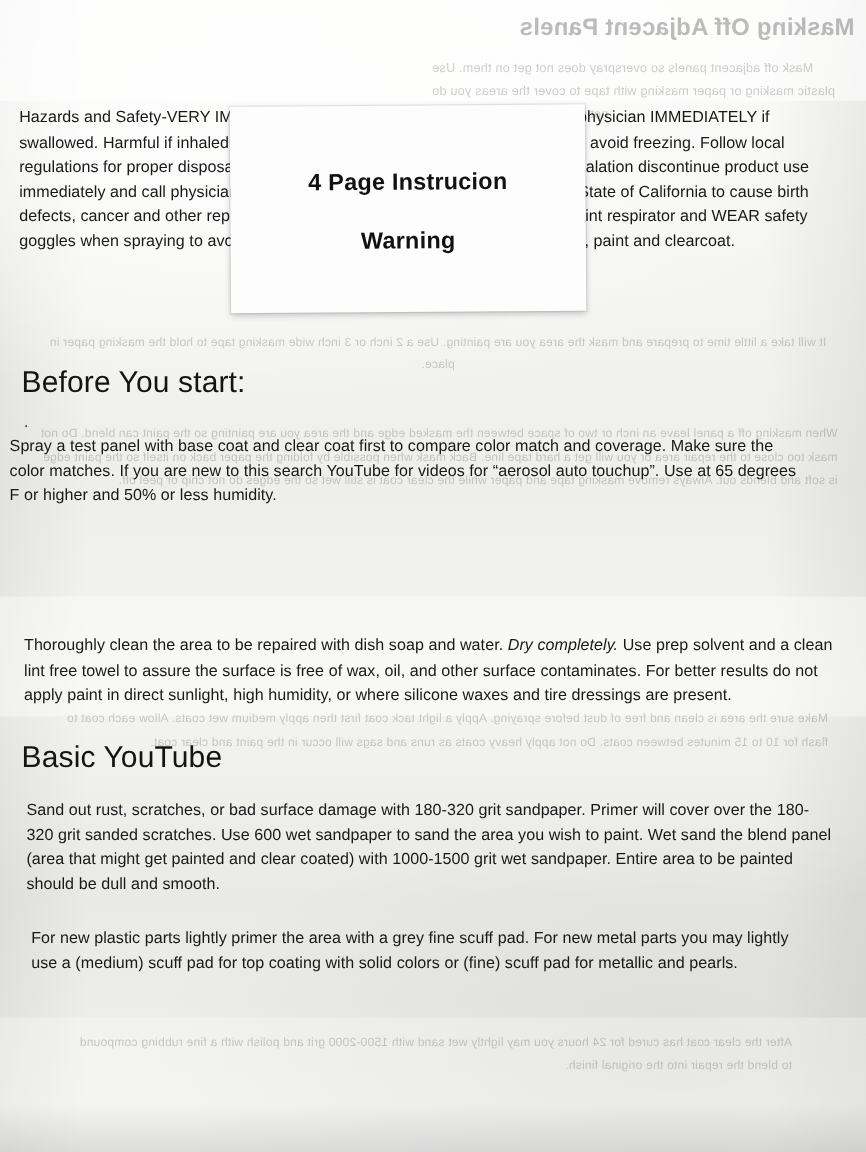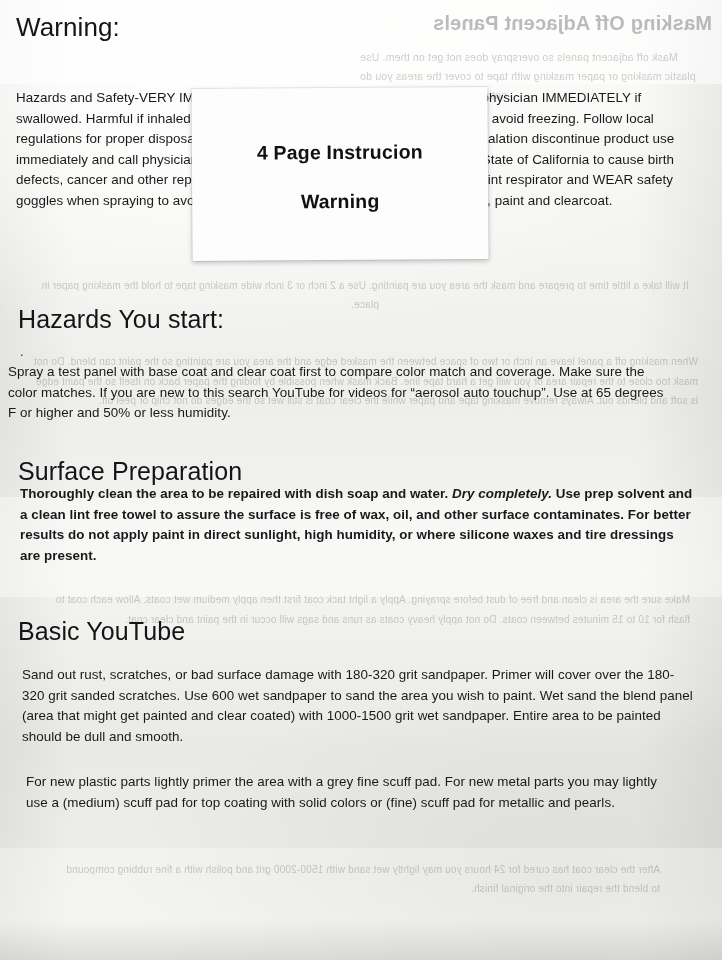--- a/index.html
+++ b/index.html
@@ -124,21 +124,21 @@
   #before-dot {
     position: absolute;
     top: 344px;
     left: 20px;
     font-size: 13px;
     color: #222;
   }
   #before-body { top: 362px; left: 8px; width: 660px; }
 
   #surface-heading { top: 457px; left: 18px; }
-  #surface-body { top: 484px; left: 20px; width: 676px; font-weight: bold; }
+  #surface-body { top: 528px; left: 20px; width: 676px; }
 
   #sanding-heading { top: 617px; left: 18px; }
   #sanding-body { top: 665px; left: 22px; width: 672px; }
   #sanding-body-2 { top: 772px; left: 26px; width: 652px; }
 
   
   #overlay-card {
     position: absolute;
     top: 88px;
     left: 192px;
@@ -189,28 +189,26 @@
 
 <div class="ghost" id="ghost-title">Masking Off Adjacent Panels</div>
 <div class="ghost" id="ghost-block-1">Mask off adjacent panels so overspray does not get on them. Use plastic masking or paper masking with tape to cover the areas you do not want paint or clearcoat on.</div>
 <div class="ghost" id="ghost-block-2">It will take a little time to prepare and mask the area you are painting. Use a 2 inch or 3 inch wide masking tape to hold the masking paper in place.</div>
 <div class="ghost" id="ghost-block-3">When masking off a panel leave an inch or two of space between the masked edge and the area you are painting so the paint can blend. Do not mask too close to the repair area or you will get a hard tape line. Back mask when possible by folding the paper back on itself so the paint edge is soft and blends out. Always remove masking tape and paper while the clear coat is still wet so the edges do not chip or peel off.</div>
 <div class="ghost" id="ghost-block-4">Make sure the area is clean and free of dust before spraying. Apply a light tack coat first then apply medium wet coats. Allow each coat to flash for 10 to 15 minutes between coats. Do not apply heavy coats as runs and sags will occur in the paint and clear coat.</div>
 <div class="ghost" id="ghost-block-5">After the clear coat has cured for 24 hours you may lightly wet sand with 1500-2000 grit and polish with a fine rubbing compound to blend the repair into the original finish.</div>
 
 <div id="content">
 
-  <h1 class="section" id="warning-heading">Warning:</h1>
   <p class="body" id="warning-body">Hazards and Safety-VERY IMPORTANT.  Keep out of reach of children. Call a physician IMMEDIATELY if swallowed. Harmful if inhaled. Store below 120F. DO NOT STORE IN CAR and avoid freezing. Follow local regulations for proper disposal. Use with adequate ventilation. If affected by inhalation discontinue product use immediately and call physician. This product contains chemicals known to the State of California to cause birth defects, cancer and other reproductive harm. Wear an approved automotive paint respirator and WEAR safety goggles when spraying to avoid overspray in the eyes. This includes the primer, paint and clearcoat.</p>
 
-  <h1 class="section" id="before-heading">Hazards You start:</h1>
+  <h1 class="section" id="before-heading">Before You start:</h1>
   <div id="before-dot">.</div>
   <p class="body" id="before-body">Spray a test panel with base coat and clear coat first to compare color match and coverage. Make sure the color matches.  If you are new to this search YouTube for videos for “aerosol auto touchup”.  Use at 65 degrees F or higher and 50% or less humidity.</p>
 
-  <h1 class="section" id="surface-heading">Surface Preparation</h1>
   <p class="body" id="surface-body"><span>Thoroughly clean the area to be repaired with dish soap and water.  </span><span class="ital">Dry completely.</span><span> Use prep solvent and a clean lint free towel to assure the surface is free of wax, oil, and other surface contaminates. For better results do not apply paint in direct sunlight, high humidity, or where silicone waxes and tire dressings are present.</span></p>
 
   <h1 class="section" id="sanding-heading">Basic YouTube</h1>
   <p class="body" id="sanding-body">Sand out rust, scratches, or bad surface damage with 180-320 grit sandpaper. Primer will cover over the 180-320 grit sanded scratches. Use 600 wet sandpaper to sand the area you wish to paint. Wet sand the blend panel (area that might get painted and clear coated) with 1000-1500 grit wet sandpaper. Entire area to be painted should be dull and smooth.</p>
   <p class="body" id="sanding-body-2">For new plastic parts lightly primer the area with a grey fine scuff pad. For new metal parts you may lightly use a (medium) scuff pad for top coating with solid colors or (fine) scuff pad for metallic and pearls.</p>
 
 </div>
 
 <div id="overlay-card">
   <div class="line" id="overlay-line-1">4 Page Instrucion</div>

